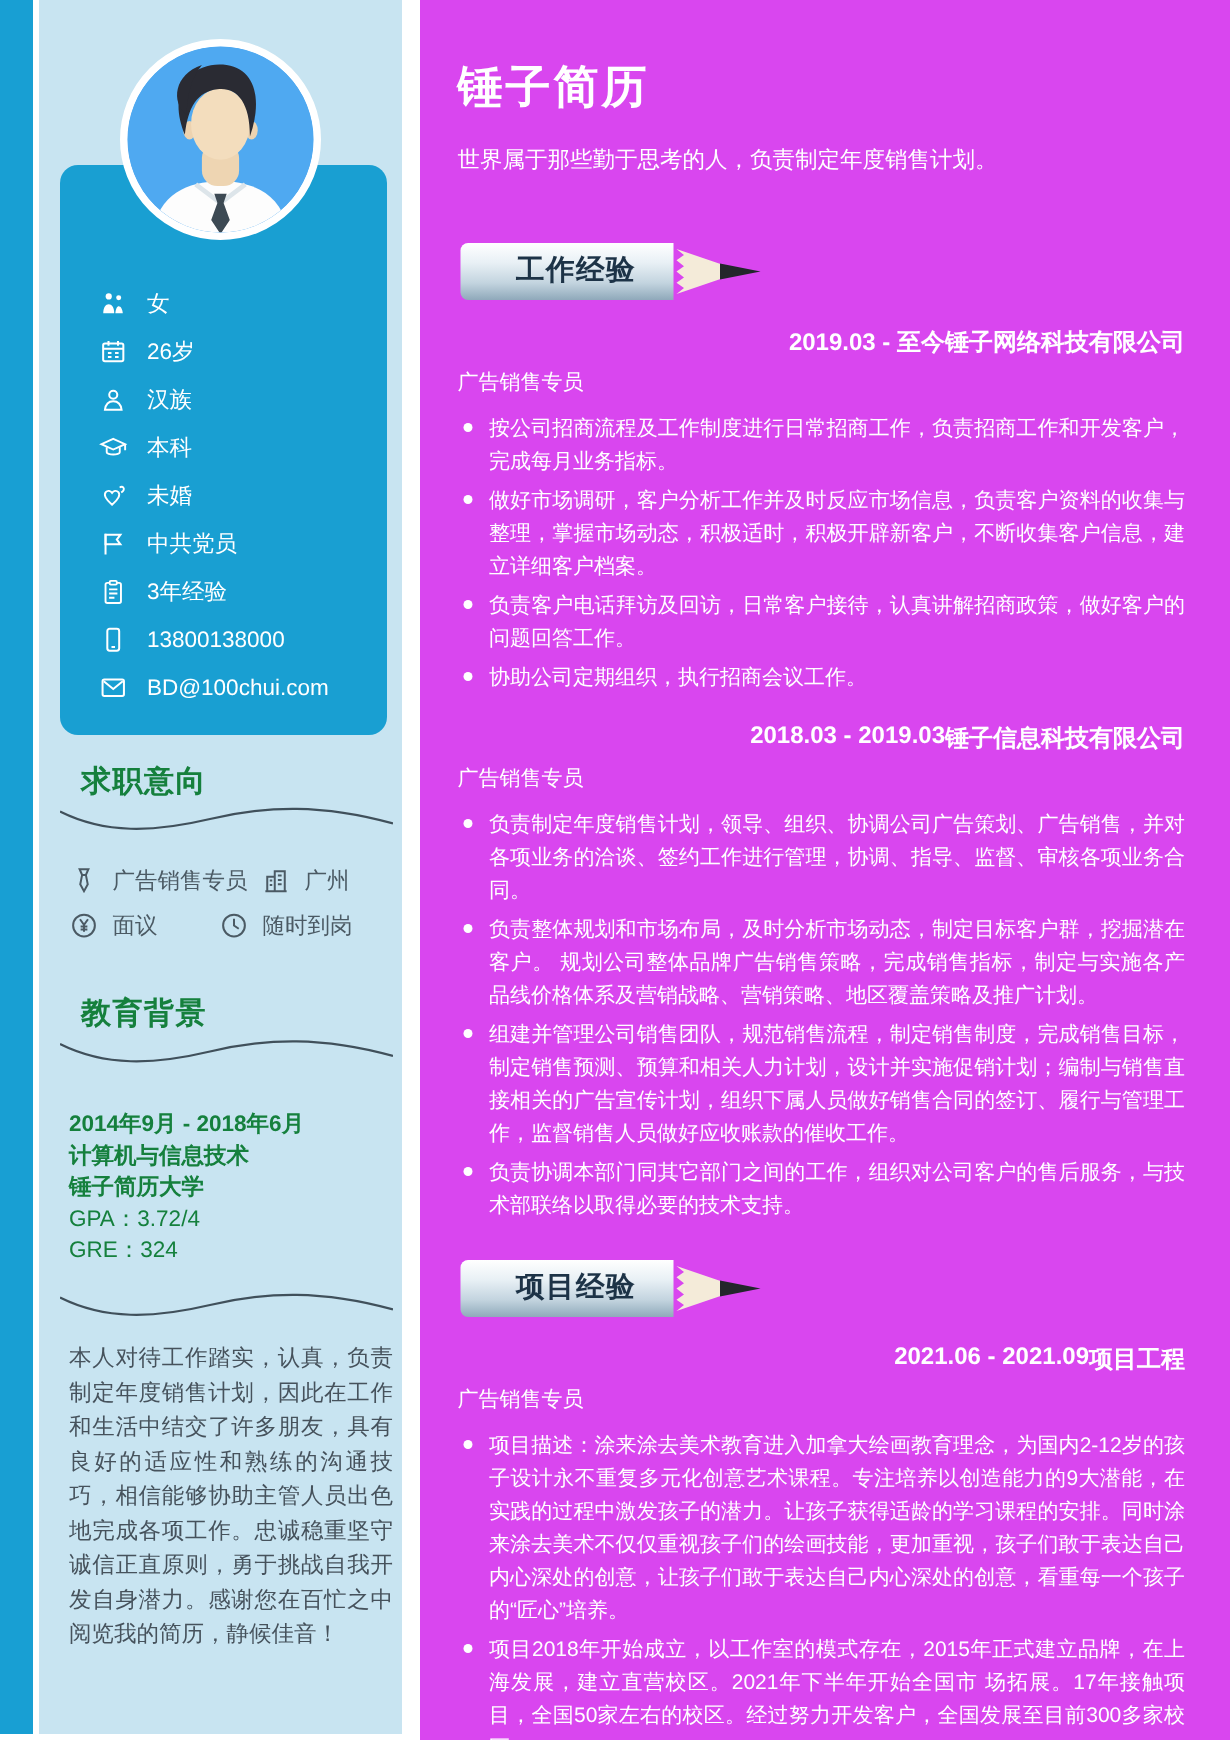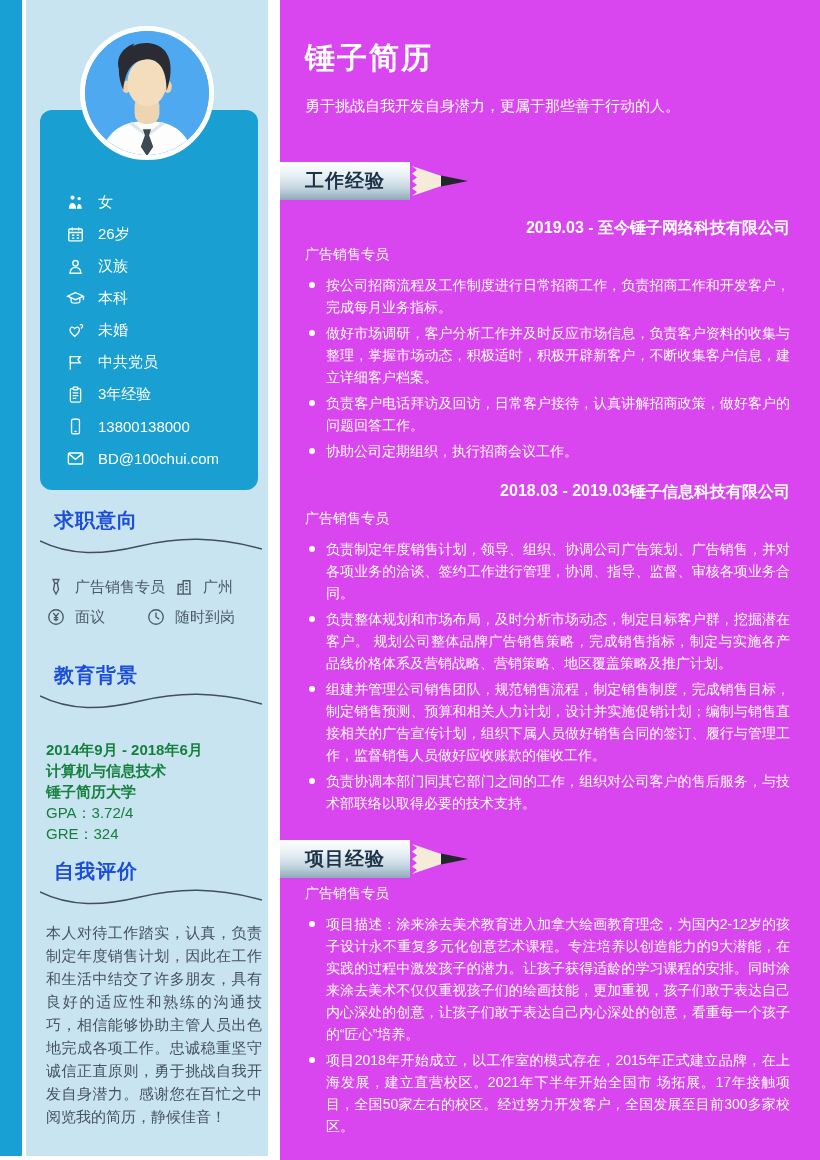--- a/index.html
+++ b/index.html
@@ -24,21 +24,21 @@
 
   
   .profile-card { position:absolute; left:14px; top:110px; width:218px; height:380px;
                   background:#199fd2; border-radius:12px; padding:76px 0 0 26px; }
   .p-item { display:flex; align-items:center; height:32px; color:#fff; font-size:15px; }
   .p-item .ico { width:19px; height:19px; margin-right:13px; flex:0 0 19px; }
   .p-item .ico svg { display:block; width:100%; height:100%; }
 
   
   .side-sec { position:absolute; left:14px; width:222px; color:#36434e; }
-  .side-sec h2 { font-size:20px; font-weight:bold; color:#1d4ed8; padding-left:14px; letter-spacing:1px; }
+  .side-sec h2 { font-size:20px; font-weight:bold; color:#15803d; padding-left:14px; letter-spacing:1px; }
   .wave { display:block; margin-top:2px; }
   .sec-jobint { top:507px; }
   .sec-edu    { top:662px; }
   .sec-eval   { top:858px; }
 
   .intent-grid { margin-top:16px; padding-left:6px; }
   .intent-row { display:flex; align-items:center; height:30px; font-size:15px; color:#4b5a64; }
   .intent-cell { display:flex; align-items:center; }
   .intent-cell .ico { width:20px; height:20px; margin-right:9px; }
   .intent-cell .ico svg { display:block; width:100%; height:100%; }
@@ -47,21 +47,21 @@
   .edu-lines { margin-top:28px; padding-left:6px; font-size:15px; line-height:21px; color:#15803d; }
   .edu-lines .b { font-weight:bold; }
 
   .eval-text { margin-top:14px; padding-left:6px; font-size:15px; line-height:23px; color:#46525c;
                text-align:justify; }
 
   
   .main-title { margin-top:38px; font-size:30px; font-weight:600; letter-spacing:2px; }
   .main-motto { margin-top:18px; font-size:15px; }
 
-  .pencil { display:flex; align-items:center; height:38px; margin-left:-37px; position:relative; }
+  .pencil { display:flex; align-items:center; height:38px; margin-left:-37px; position:relative;padding-left:39px; }
   .pencil-body { width:142px; height:38px; border-radius:5px 0 0 5px;
                  background:linear-gradient(180deg,#ffffff 0%,#e8f0f5 35%,#c3d4df 70%,#8fa9ba 100%);
                  color:#1d3347; font-weight:bold; font-size:19px; line-height:38px;
                  padding-left:37px; letter-spacing:1px; }
   .pencil-tip { display:block; height:38px; }
   .pencil.first { margin-top:46px; }
   .pencil.second { margin-top:26px; }
 
   .entry-head { display:flex; justify-content:flex-end; margin-top:18px;
                 font-size:16px; font-weight:bold; }
@@ -243,32 +243,31 @@
     <div class="edu-lines">
       <div class="b">2014年9月 - 2018年6月</div>
       <div class="b">计算机与信息技术</div>
       <div class="b">锤子简历大学</div>
       <div>GPA：3.72/4</div>
       <div>GRE：324</div>
     </div>
   </div>
 
   <div class="side-sec sec-eval">
-    <h2>自我评价</h2>
     <svg class="wave" width="222" height="20" viewBox="0 0 222 20">
         <path d="M0 5 C30 20 62 19 100 10 S 175 0 222 13" fill="none" stroke="#40505b" stroke-width="1.5"></path>
       </svg>
     <p class="eval-text">本人对待工作踏实，认真，负责制定年度销售计划，因此在工作和生活中结交了许多朋友，具有良好的适应性和熟练的沟通技巧，相信能够协助主管人员出色地完成各项工作。忠诚稳重坚守诚信正直原则，勇于挑战自我开发自身潜力。感谢您在百忙之中阅览我的简历，静候佳音！</p>
   </div>
 </div>
 
 <div class="main">
 
   <h1 class="main-title">锤子简历</h1>
-  <p class="main-motto">勇于挑战自我开发自身潜力，更属于那些善于行动的人。</p>
+  <p class="main-motto">世界属于那些勤于思考的人，负责制定年度销售计划。</p>
 
   <div class="pencil first">
     <span class="pencil-body">工作经验</span>
     <svg class="pencil-tip" width="64" height="38" viewBox="0 0 64 38">
       <path d="M46 19 L2 4 L7 8 L2 11.5 L7 15.5 L2 19 L7 23 L2 26.5 L7 30 L2 34 Z" fill="#f4ebd9"></path>
       <path d="M31 13.6 L58 19 L31 24.4 Z" fill="#23262b"></path>
     </svg>
   </div>
 
   <div>
@@ -301,20 +300,24 @@
 
   <div class="pencil second">
     <span class="pencil-body">项目经验</span>
     <svg class="pencil-tip" width="64" height="38" viewBox="0 0 64 38">
       <path d="M46 19 L2 4 L7 8 L2 11.5 L7 15.5 L2 19 L7 23 L2 26.5 L7 30 L2 34 Z" fill="#f4ebd9"></path>
       <path d="M31 13.6 L58 19 L31 24.4 Z" fill="#23262b"></path>
     </svg>
   </div>
 
   <div>
+    <div class="entry-head">
+      <span>2021.06 - 2021.09</span>
+      <span>项目工程</span>
+    </div>
     <div class="entry-role">广告销售专员</div>
     <ul class="bullets">
       <li>项目描述：涂来涂去美术教育进入加拿大绘画教育理念，为国内2-12岁的孩子设计永不重复多元化创意艺术课程。专注培养以创造能力的9大潜能，在实践的过程中激发孩子的潜力。让孩子获得适龄的学习课程的安排。同时涂来涂去美术不仅仅重视孩子们的绘画技能，更加重视，孩子们敢于表达自己内心深处的创意，让孩子们敢于表达自己内心深处的创意，看重每一个孩子的“匠心”培养。</li>
       <li>项目2018年开始成立，以工作室的模式存在，2015年正式建立品牌，在上海发展，建立直营校区。2021年下半年开始全国市 场拓展。17年接触项目，全国50家左右的校区。经过努力开发客户，全国发展至目前300多家校区。</li>
     </ul>
   </div>
 
 </div>
 
 </body></html>

